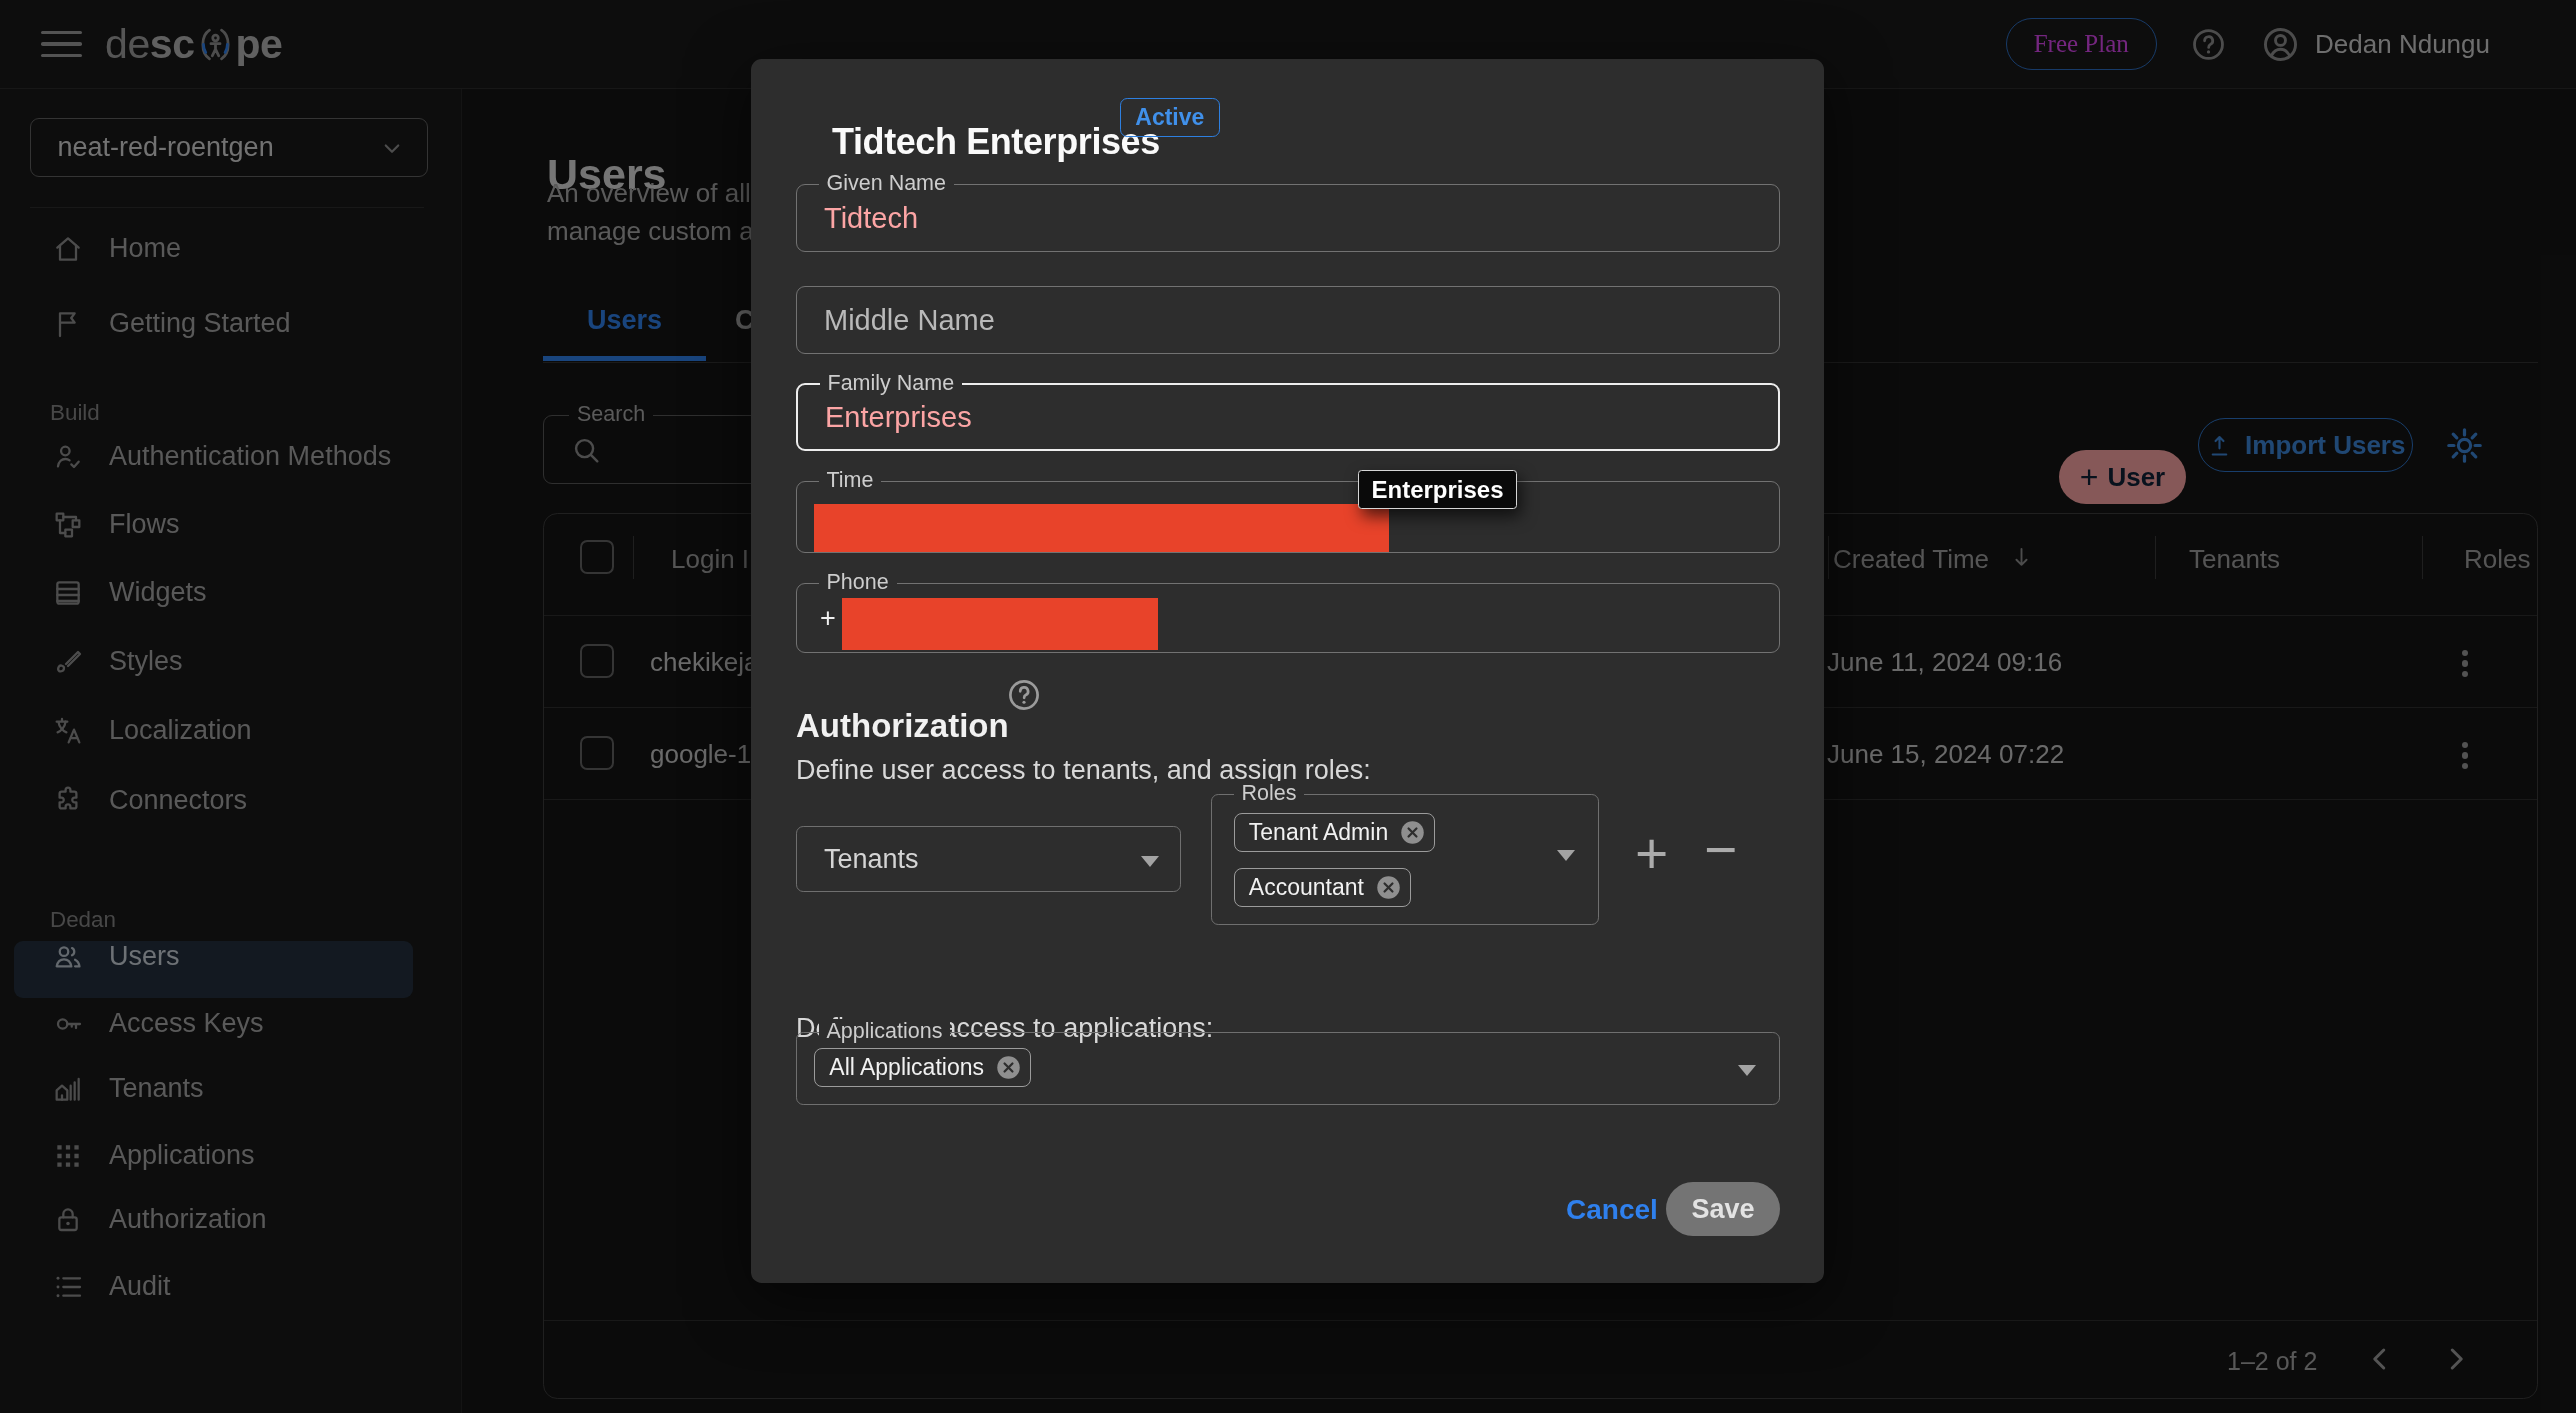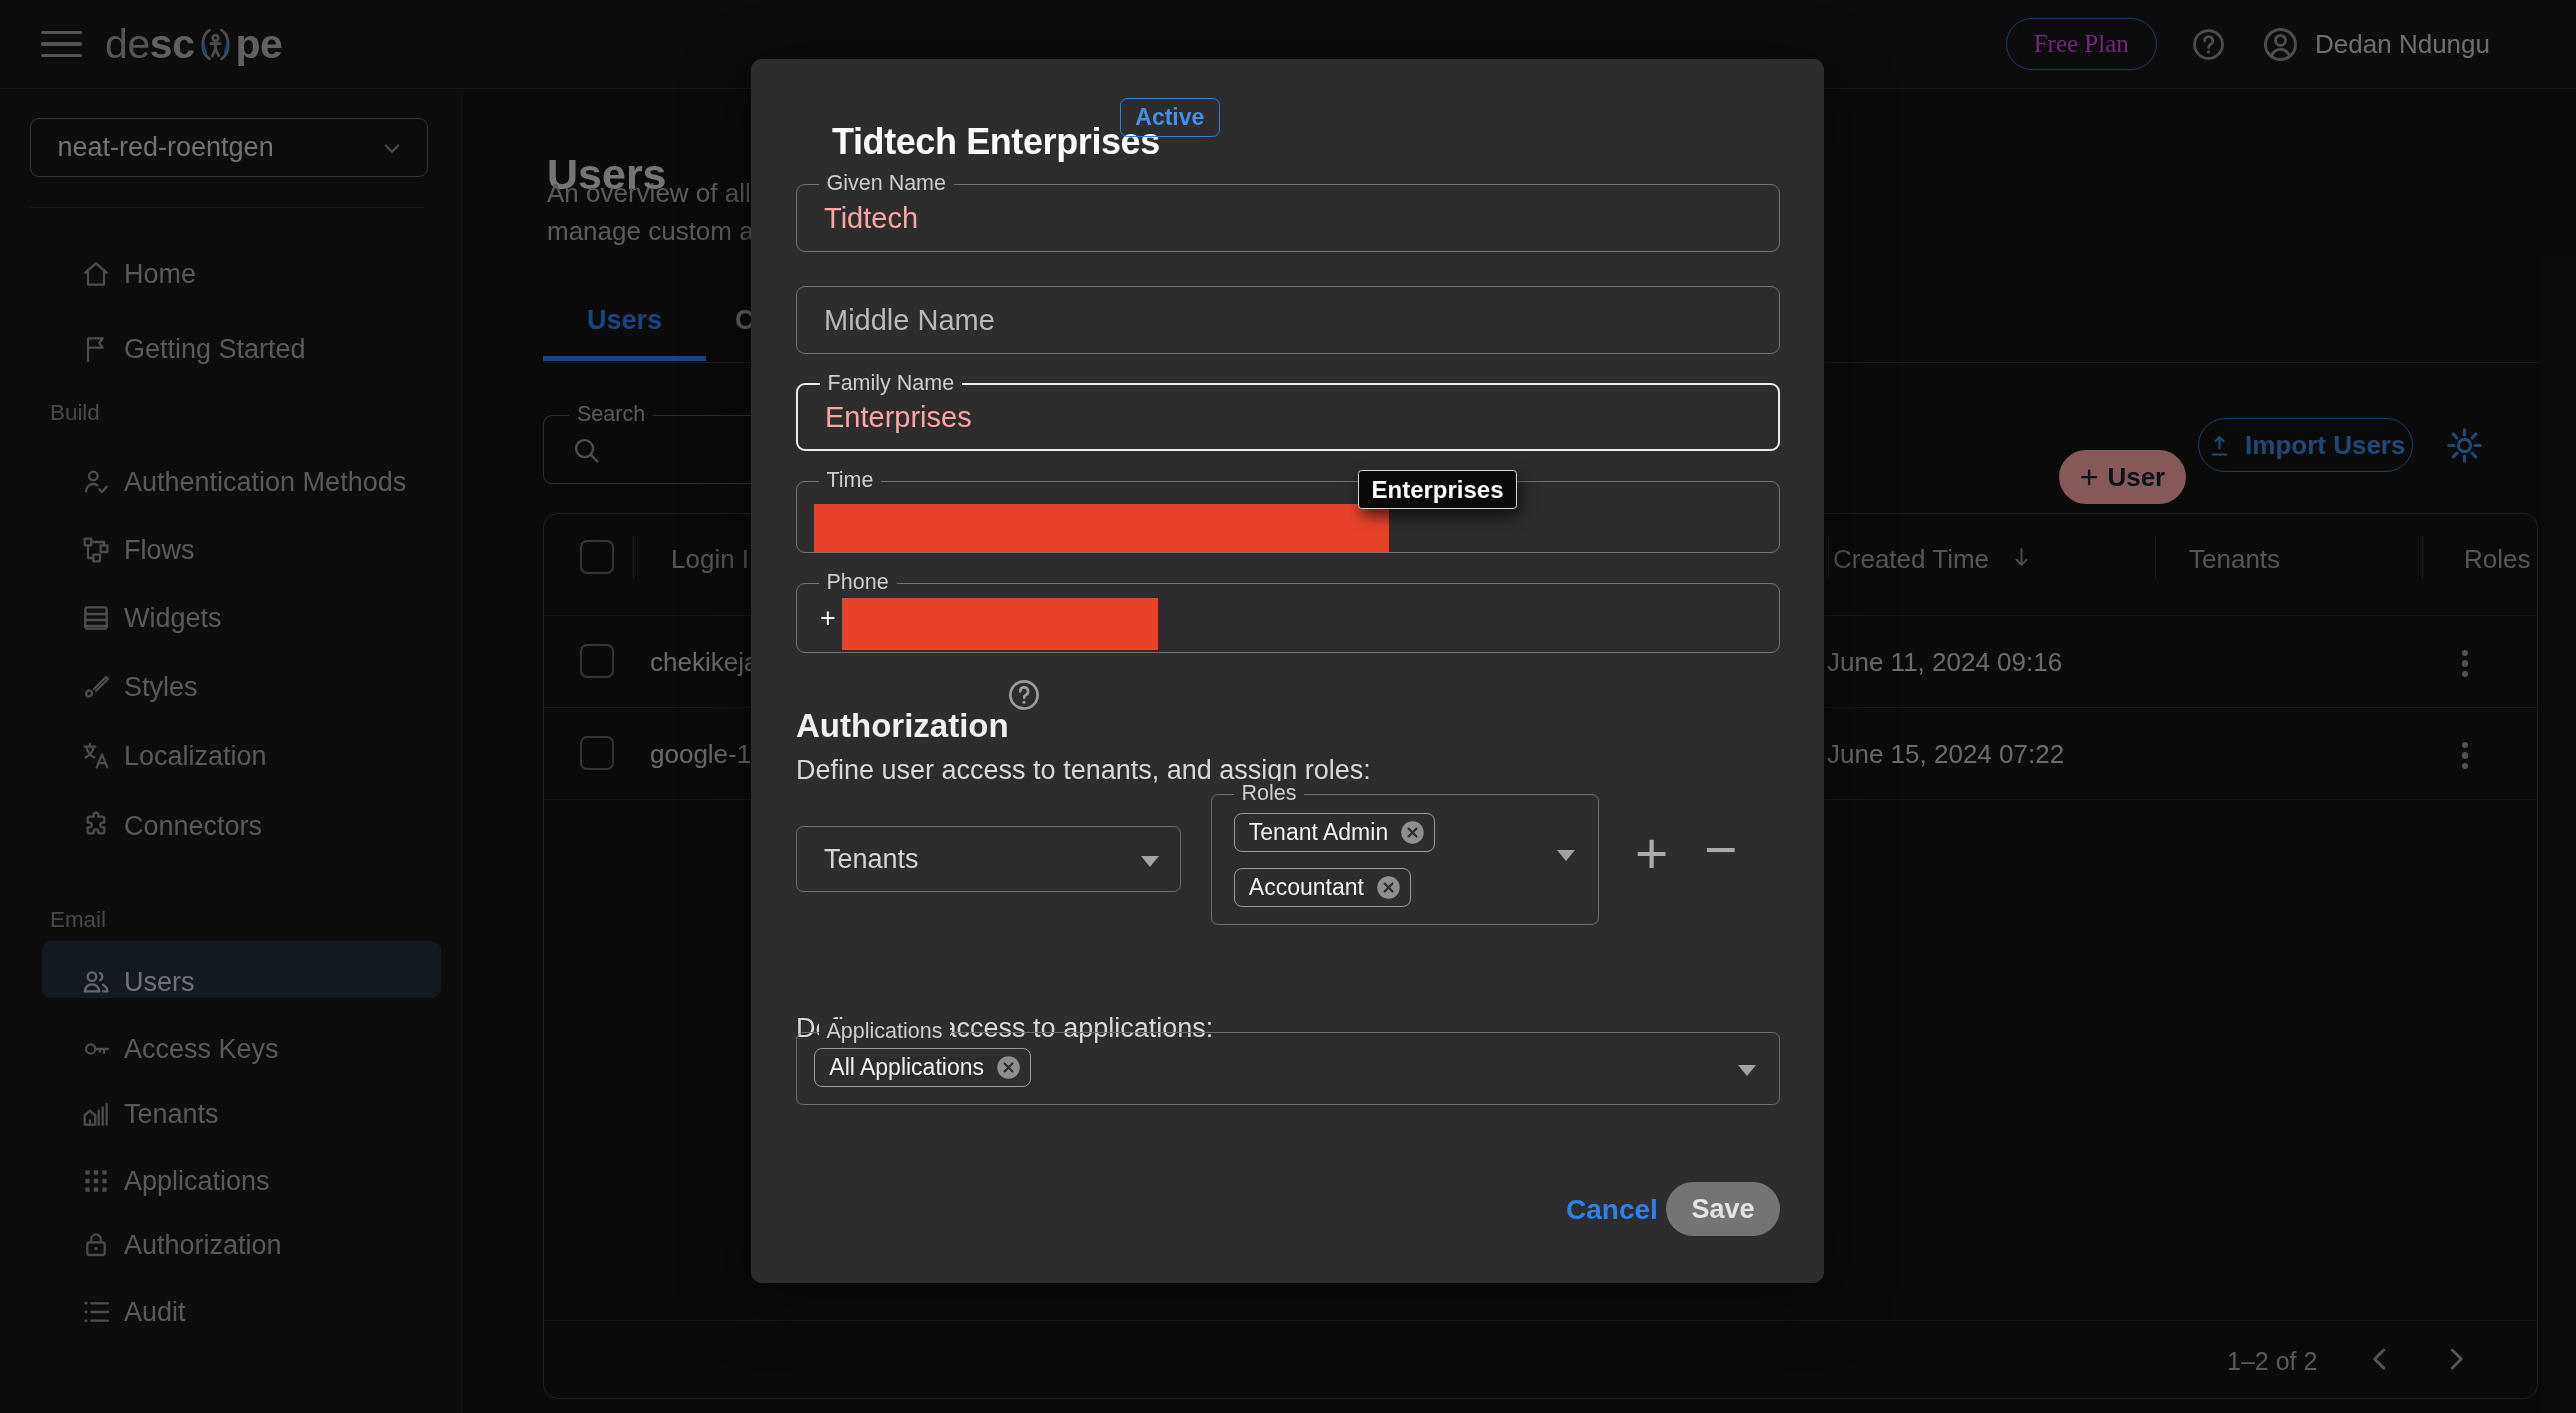--- a/index.html
+++ b/index.html
@@ -21,21 +21,21 @@
   #help-icn svg{width:39px;height:39px;}
   #acct{display:flex;align-items:center;gap:14.3px;cursor:pointer;}
   #acct svg{width:41px;height:41px;}
   #acct .uname{font-size:26px;color:#cfcfcf;}
 
   
   #sidebar{position:absolute;left:0;top:89px;width:462px;height:1324px;background:#171717;border-right:0.9px solid #242424;box-sizing:border-box;}
   #proj{position:absolute;left:29.5px;top:29px;width:398px;height:59px;box-sizing:border-box;border:1.8px solid #606060;border-radius:9px;display:flex;align-items:center;justify-content:space-between;padding:0 19.7px 0 27px;font-size:27px;color:#d6d6d6;cursor:pointer;}
   #proj svg{width:30px;height:30px;}
   #sb-div{position:absolute;left:29.5px;top:118px;width:394px;height:0.9px;background:#2d2d2d;}
-  .sb-item{position:absolute;left:42px;width:399px;height:57px;box-sizing:border-box;display:flex;align-items:flex-end;gap:12px;padding-left:38px;border-radius:9px;color:#a6a6a6;font-size:27px;cursor:pointer;}
+  .sb-item{position:absolute;left:14px;width:399px;height:57px;box-sizing:border-box;display:flex;align-items:flex-start;gap:25px;padding-left:38px;border-radius:9px;color:#a6a6a6;font-size:27px;cursor:pointer;}
   .sb-item svg{width:32px;height:32px;flex:none;}
   .sb-item.active{background:#232f3d;color:#ccd3dc;}
   .sb-item.active .st{stroke:#b9c2cc;}
   .sb-label{position:absolute;left:50px;font-size:22.4px;color:#858585;}
 
   
   #content{position:absolute;left:462px;top:89px;width:2114px;height:1324px;background:#141414;}
   #pg-title{position:absolute;left:85px;top:32px;font-size:43px;font-weight:600;color:#dcdcdc;}
   .pg-desc{position:absolute;left:85px;font-size:26px;color:#a9a9a9;}
   #tab-users{position:absolute;left:81px;top:216px;width:163px;text-align:center;font-size:27px;font-weight:600;color:#2f80ed;cursor:pointer;}
@@ -211,21 +211,21 @@
         </svg>
       <span>Localization</span>
     </div>
     <div class="sb-item" style="top:696px">
       <svg viewBox="0 0 24 24">
           <path class="st" d="M10.2 3.7a1.8 1.8 0 0 1 3.6 0V5h3A1.5 1.5 0 0 1 18.3 6.5v3h-1.3a1.8 1.8 0 0 0 0 3.6h1.3v3a1.5 1.5 0 0 1-1.5 1.5h-3v-1.3a1.8 1.8 0 0 0-3.6 0v1.3h-3A1.5 1.5 0 0 1 5.7 16.1v-3H7a1.8 1.8 0 0 0 0-3.6H5.7v-3A1.5 1.5 0 0 1 7.2 5h3z"></path>
         </svg>
       <span>Connectors</span>
     </div>
 
-    <div class="sb-label" style="top:818px">Email</div>
+    <div class="sb-label" style="top:818px">Dedan</div>
 
     <div class="sb-item active" style="top:852px">
       <svg viewBox="0 0 24 24">
           <circle class="st" cx="9" cy="8" r="3.2"></circle>
           <path class="st" d="M3.5 19c.6-3.4 2.9-5.3 5.5-5.3s4.9 1.9 5.5 5.3z"></path>
           <path class="st" d="M15 5.3a3 3 0 0 1 0 5.4"></path>
           <path class="st" d="M17.3 14c1.7.8 2.9 2.4 3.3 5h-3.3"></path>
         </svg>
       <span>Users</span>
     </div>

